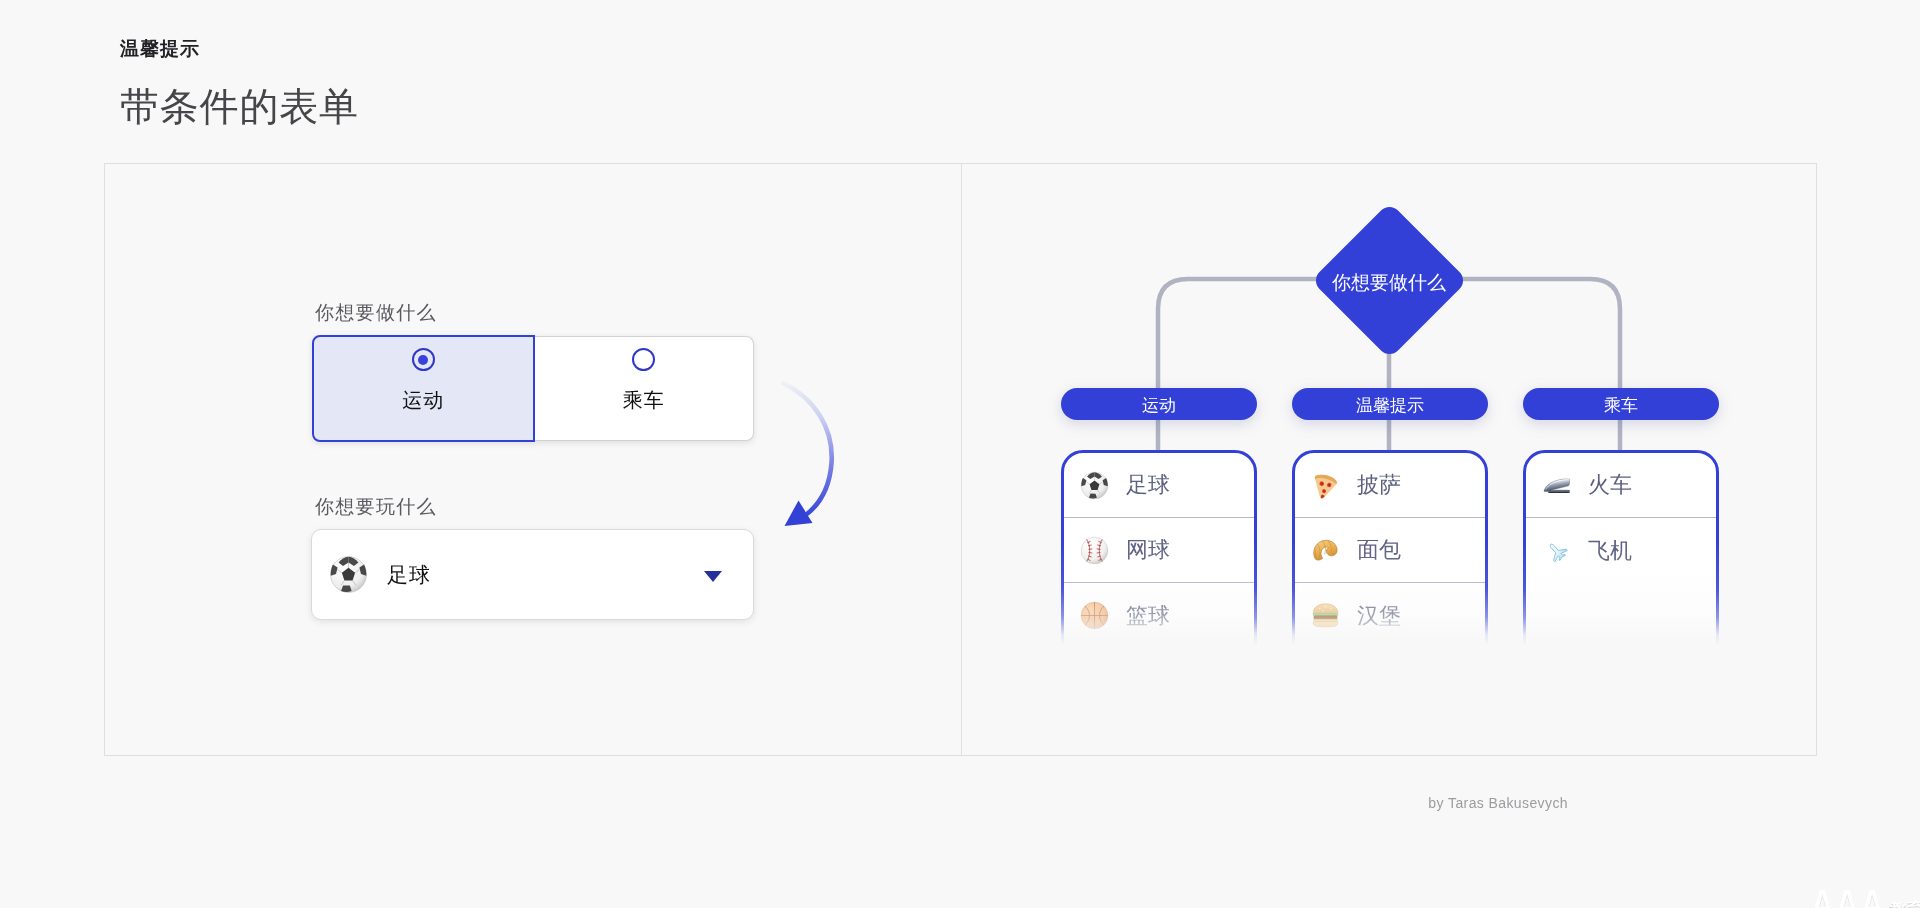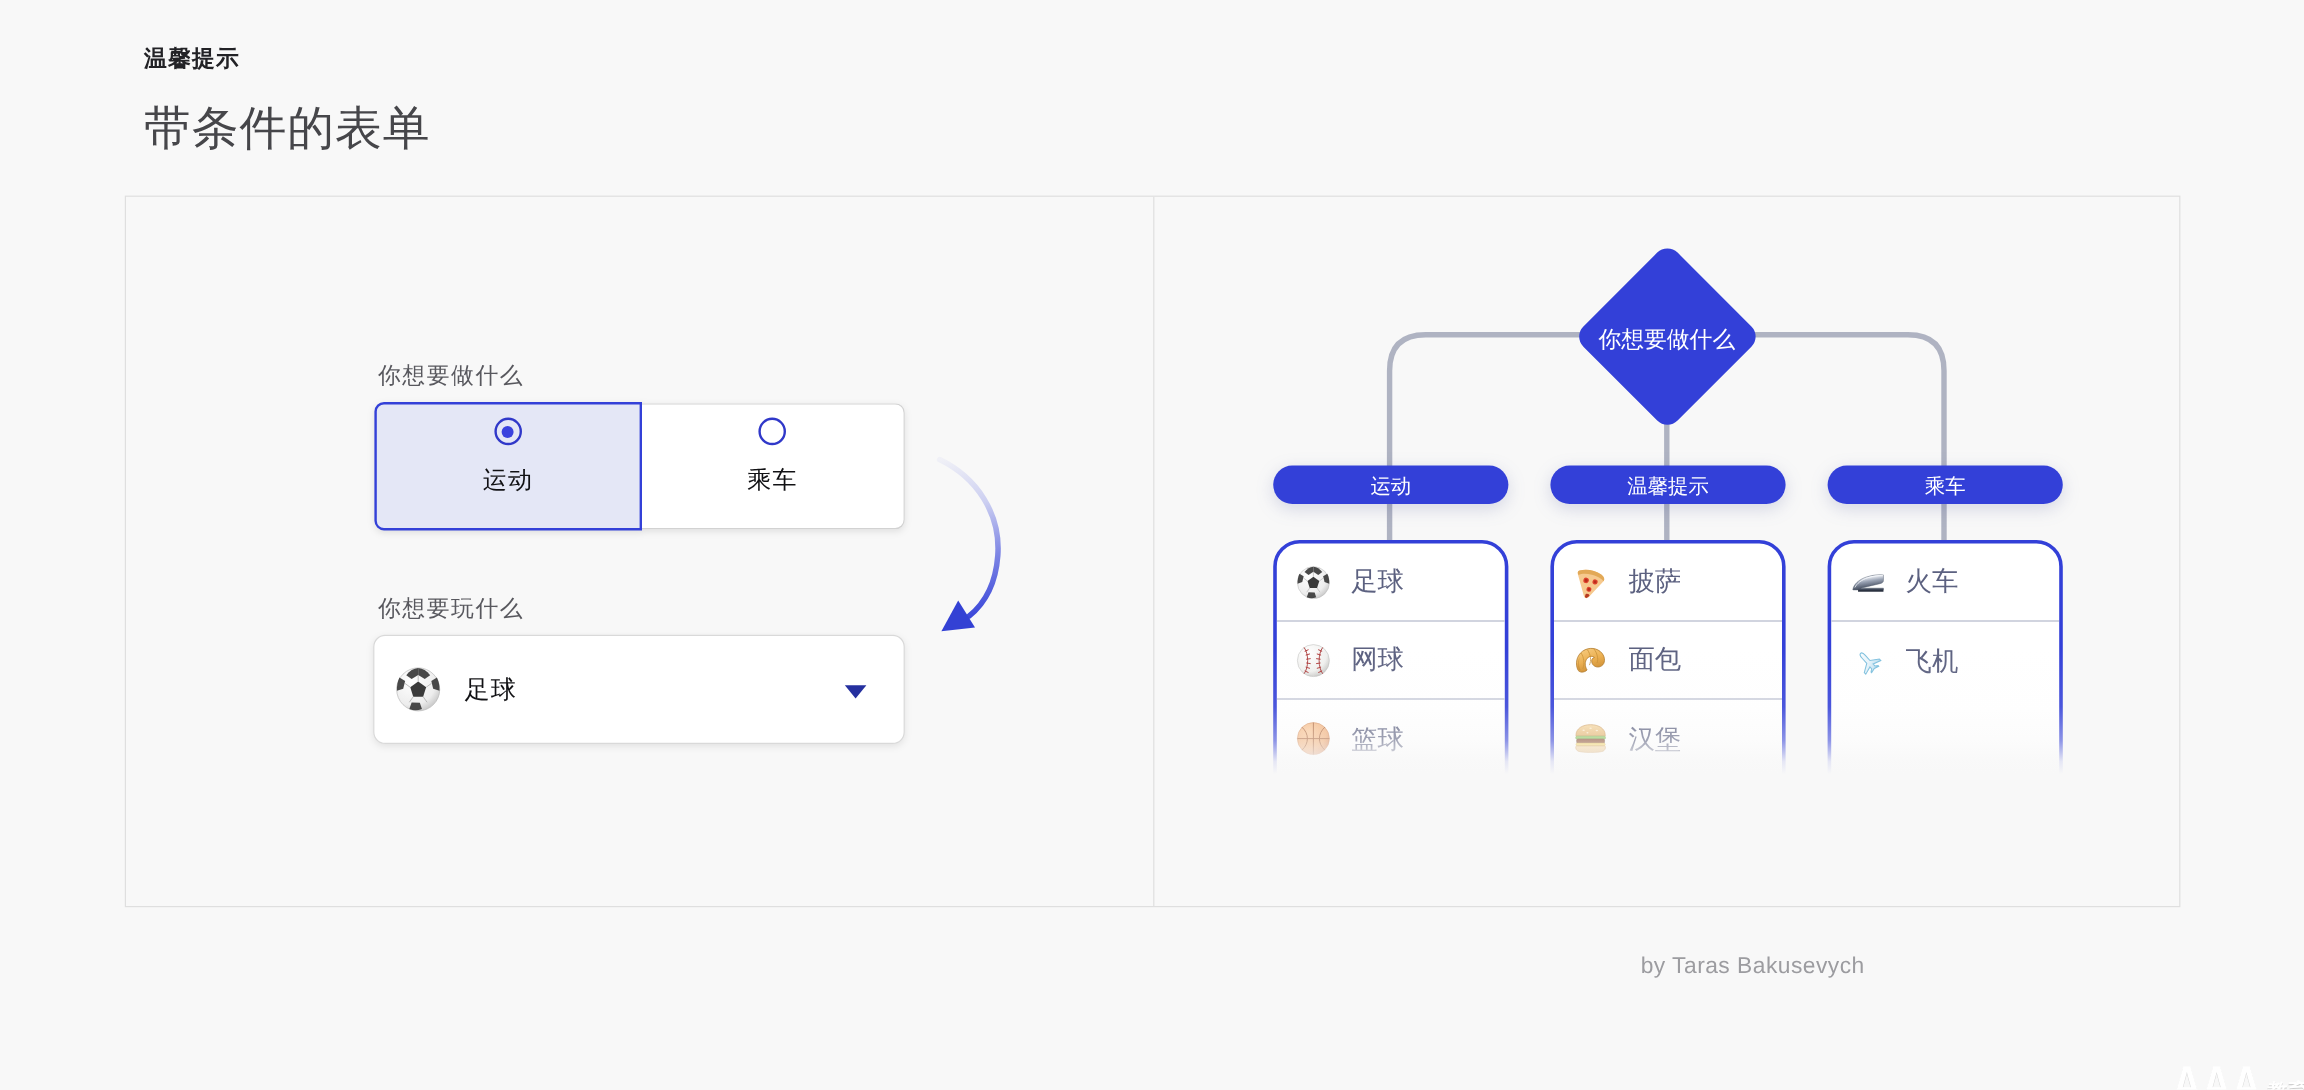--- a/index.html
+++ b/index.html
@@ -117,21 +117,21 @@
   .card .row:last-child{border-bottom:none;}
   .card .row .emoji{margin-left:16px;width:29px;height:29px;line-height:0;display:inline-block;}
   .card .row .txt{margin-left:17px;font-size:22px;color:#5C6180;letter-spacing:0px;}
   .cardmask{
     position:absolute;width:226px;top:540px;height:175px;
     background:linear-gradient(to bottom, rgba(248,248,248,0) 0%, rgba(248,248,248,.12) 28%, rgba(248,248,248,.45) 44%, rgba(248,248,248,.90) 54%, #F8F8F8 60%);
     pointer-events:none;z-index:10;
   }
 
   .credit{
-    position:absolute;right:118px;top:795px;font-size:19px;color:#9C9CA0;letter-spacing:.4px;
+    position:absolute;right:104px;top:795px;font-size:14px;color:#9C9CA0;letter-spacing:.4px;
   }
   .watermark{
     position:absolute;left:1810px;top:870px;width:120px;
     display:flex;align-items:flex-end;color:#FFFFFF;white-space:nowrap;
     filter:drop-shadow(0.5px 1px 0.6px rgba(165,165,165,.5));
   }
   .watermark .mk{font-size:43px;font-weight:700;letter-spacing:0px;line-height:.73;transform:scaleX(.80);transform-origin:left bottom;}
   .watermark .sb{font-size:17px;margin-left:-16px;margin-bottom:-1px;font-style:italic;font-weight:600;margin-top:28px;}
 </style>
 </head>

